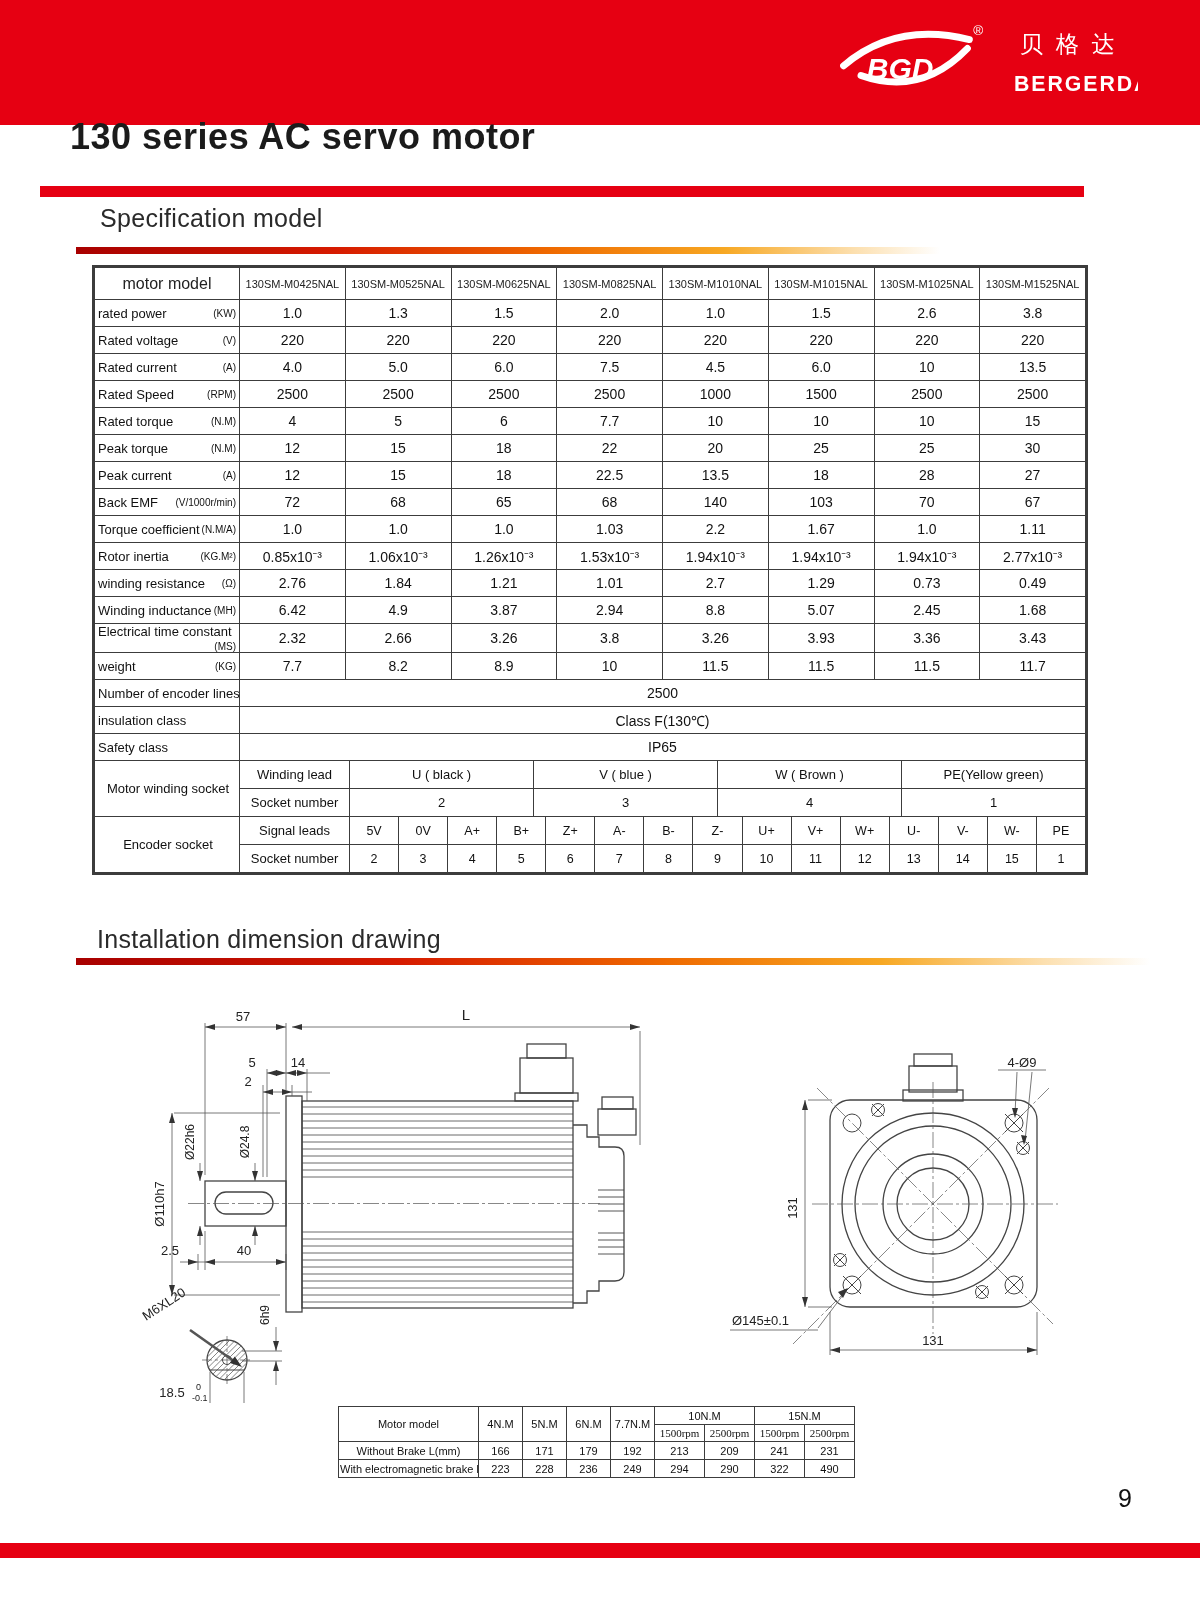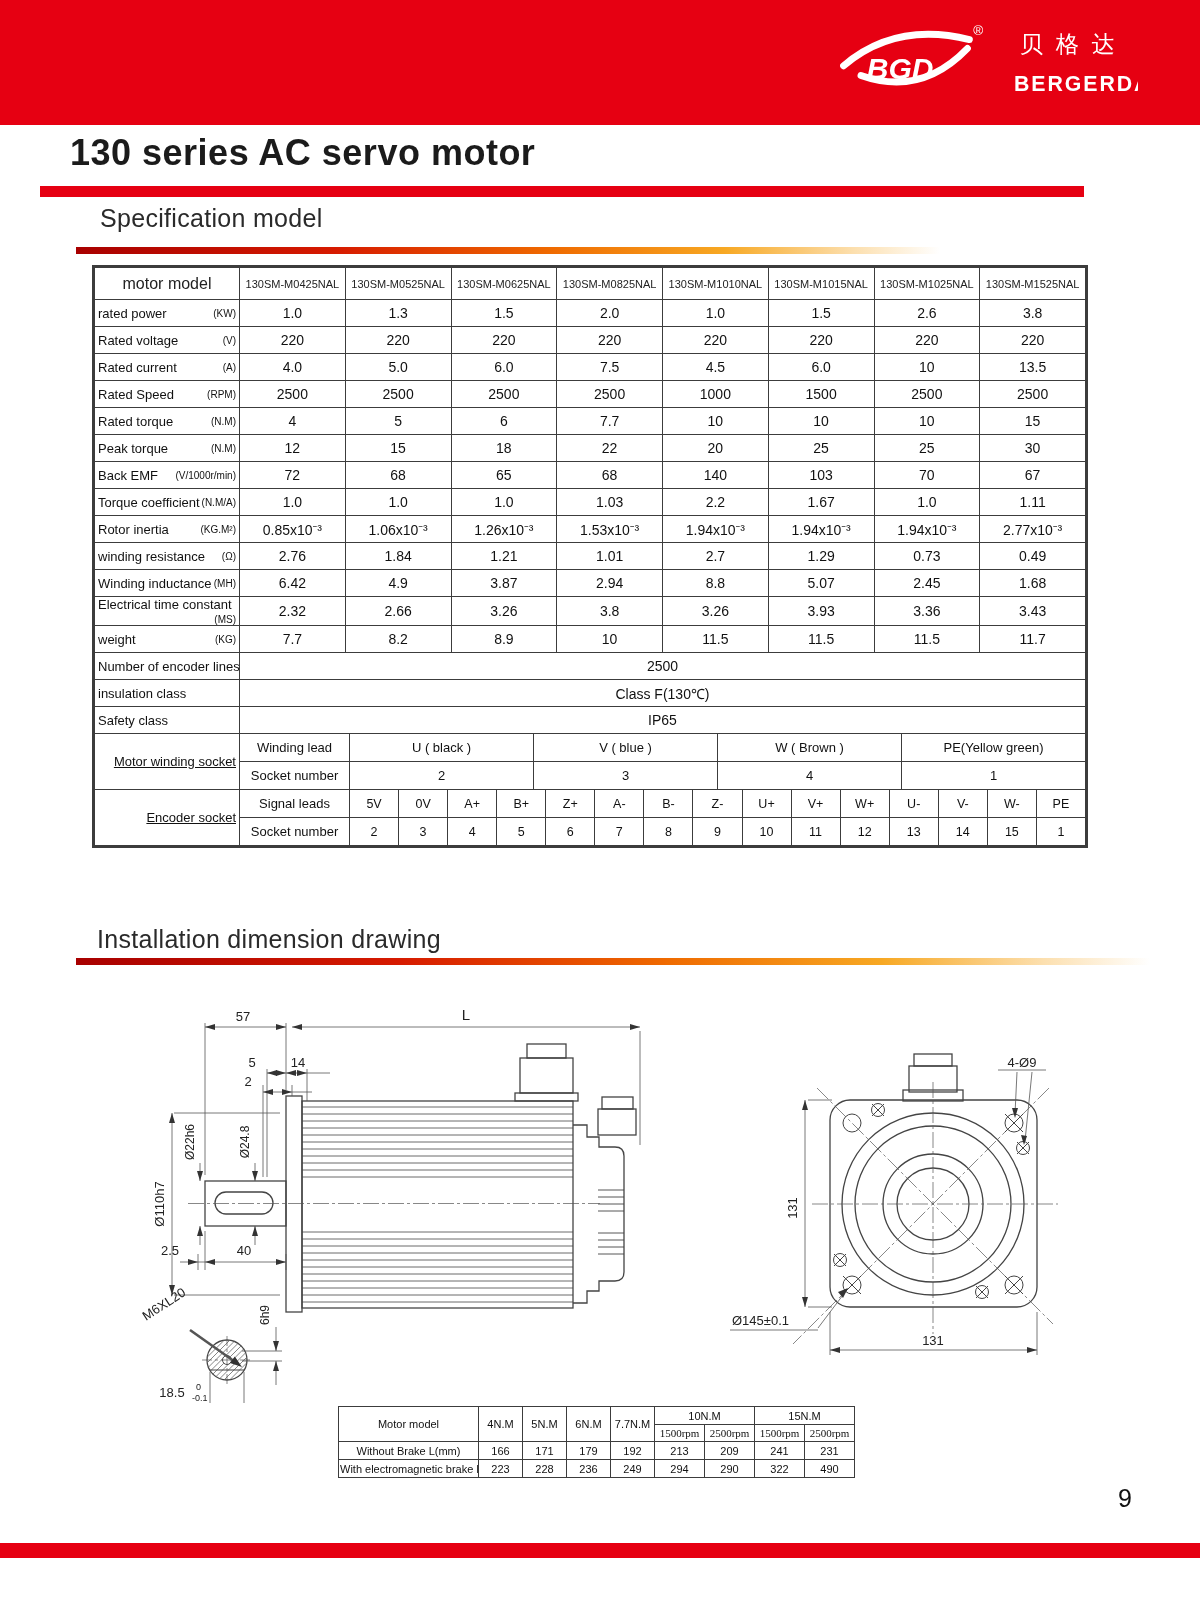--- a/index.html
+++ b/index.html
@@ -1,20 +1,20 @@
 <!DOCTYPE html>
 <html><head>
 <meta charset="utf-8">
 <style>
   html,body{margin:0;padding:0;background:#e8e8e8;}
   .page{position:relative;width:1200px;height:1616px;background:#ffffff;margin:0 auto;
         font-family:"Liberation Sans", sans-serif;color:#111;overflow:hidden;}
   .topband{position:absolute;left:0;top:0;width:1200px;height:125px;background:#e60012;}
   .logo{position:absolute;right:62px;top:12px;width:310px;height:95px;}
-  .title{position:absolute;left:70px;top:132px;margin:0;font-size:36px;font-weight:bold;
+  .title{position:absolute;left:70px;top:116px;margin:0;font-size:36px;font-weight:bold;
          letter-spacing:0.5px;color:#1b1b1b;}
   .title-bar{position:absolute;left:40px;top:186px;width:1044px;height:11px;background:#e60012;}
   .sec-head{position:absolute;font-size:25px;color:#2a2a2a;letter-spacing:0.3px;}
   .sec1{left:100px;top:204px;}
   .sec2{left:97px;top:925px;}
   .grad-bar{position:absolute;height:7px;}
   .grad1{left:76px;top:247px;width:864px;
     background:linear-gradient(to right,#a80000 0%,#d61a00 30%,#ef6a00 55%,#f7a823 75%,#fcdfae 90%,rgba(255,255,255,0) 100%);}
   .grad2{left:76px;top:958px;width:1074px;
     background:linear-gradient(to right,#a80000 0%,#d61a00 30%,#ef6a00 55%,#f7a823 75%,#fcdfae 90%,rgba(255,255,255,0) 100%);}
@@ -24,21 +24,21 @@
   .spec-wrap td,.spec-wrap th{border:1px solid #3c3c3c;padding:0 3px;text-align:center;
        overflow:hidden;white-space:nowrap;font-weight:normal;}
   #spec-main thead th{height:31px;font-size:11px;color:#222;}
   #spec-main th.mlabel{font-size:16px;}
   #spec-main tbody td{height:26px;font-size:14px;}
   td.lab{text-align:left;}
   .lab .l{float:left;font-size:13px;}
   .lab .u{float:right;font-size:10px;padding-top:2px;}
   td.spanval{font-size:13.5px;}
   #spec-winding td,#spec-encoder td{height:27px;font-size:13px;}
-  td.sec{font-size:13.5px;text-align:right;padding-left:5px;text-decoration:underline;}
+  td.sec{font-size:13.5px;text-align:center;padding-left:5px;}
   td.sub{font-size:11px;}
   #spec-encoder td.val2{font-size:12.5px;padding:0 1px;}
   #dim-table{position:absolute;left:338px;top:1406px;border-collapse:collapse;table-layout:fixed;
        width:516px;}
   #dim-table td,#dim-table th{border:1px solid #3c3c3c;text-align:center;font-weight:normal;
        padding:0 1px;overflow:hidden;white-space:nowrap;font-size:11px;color:#111;}
   #dim-table .h1{height:17px;}
   #dim-table .h2{height:16px;font-family:Liberation Serif, serif;}
   #dim-table tbody td{height:17px;}
   #dim-table td.small{font-size:11px;}
@@ -176,20 +176,34 @@
               <span class="u">(N.M)</span>
             </td>
             <td class="val">12</td>
             <td class="val">15</td>
             <td class="val">18</td>
             <td class="val">22</td>
             <td class="val">20</td>
             <td class="val">25</td>
             <td class="val">25</td>
             <td class="val">30</td>
+          </tr>
+          <tr>
+            <td class="lab">
+              <span class="l">Peak current</span>
+              <span class="u">(A)</span>
+            </td>
+            <td class="val">12</td>
+            <td class="val">15</td>
+            <td class="val">18</td>
+            <td class="val">22.5</td>
+            <td class="val">13.5</td>
+            <td class="val">18</td>
+            <td class="val">28</td>
+            <td class="val">27</td>
           </tr>
           <tr>
             <td class="lab">
               <span class="l">Back EMF</span>
               <span class="u">(V/1000r/min)</span>
             </td>
             <td class="val">72</td>
             <td class="val">68</td>
             <td class="val">65</td>
             <td class="val">68</td>

